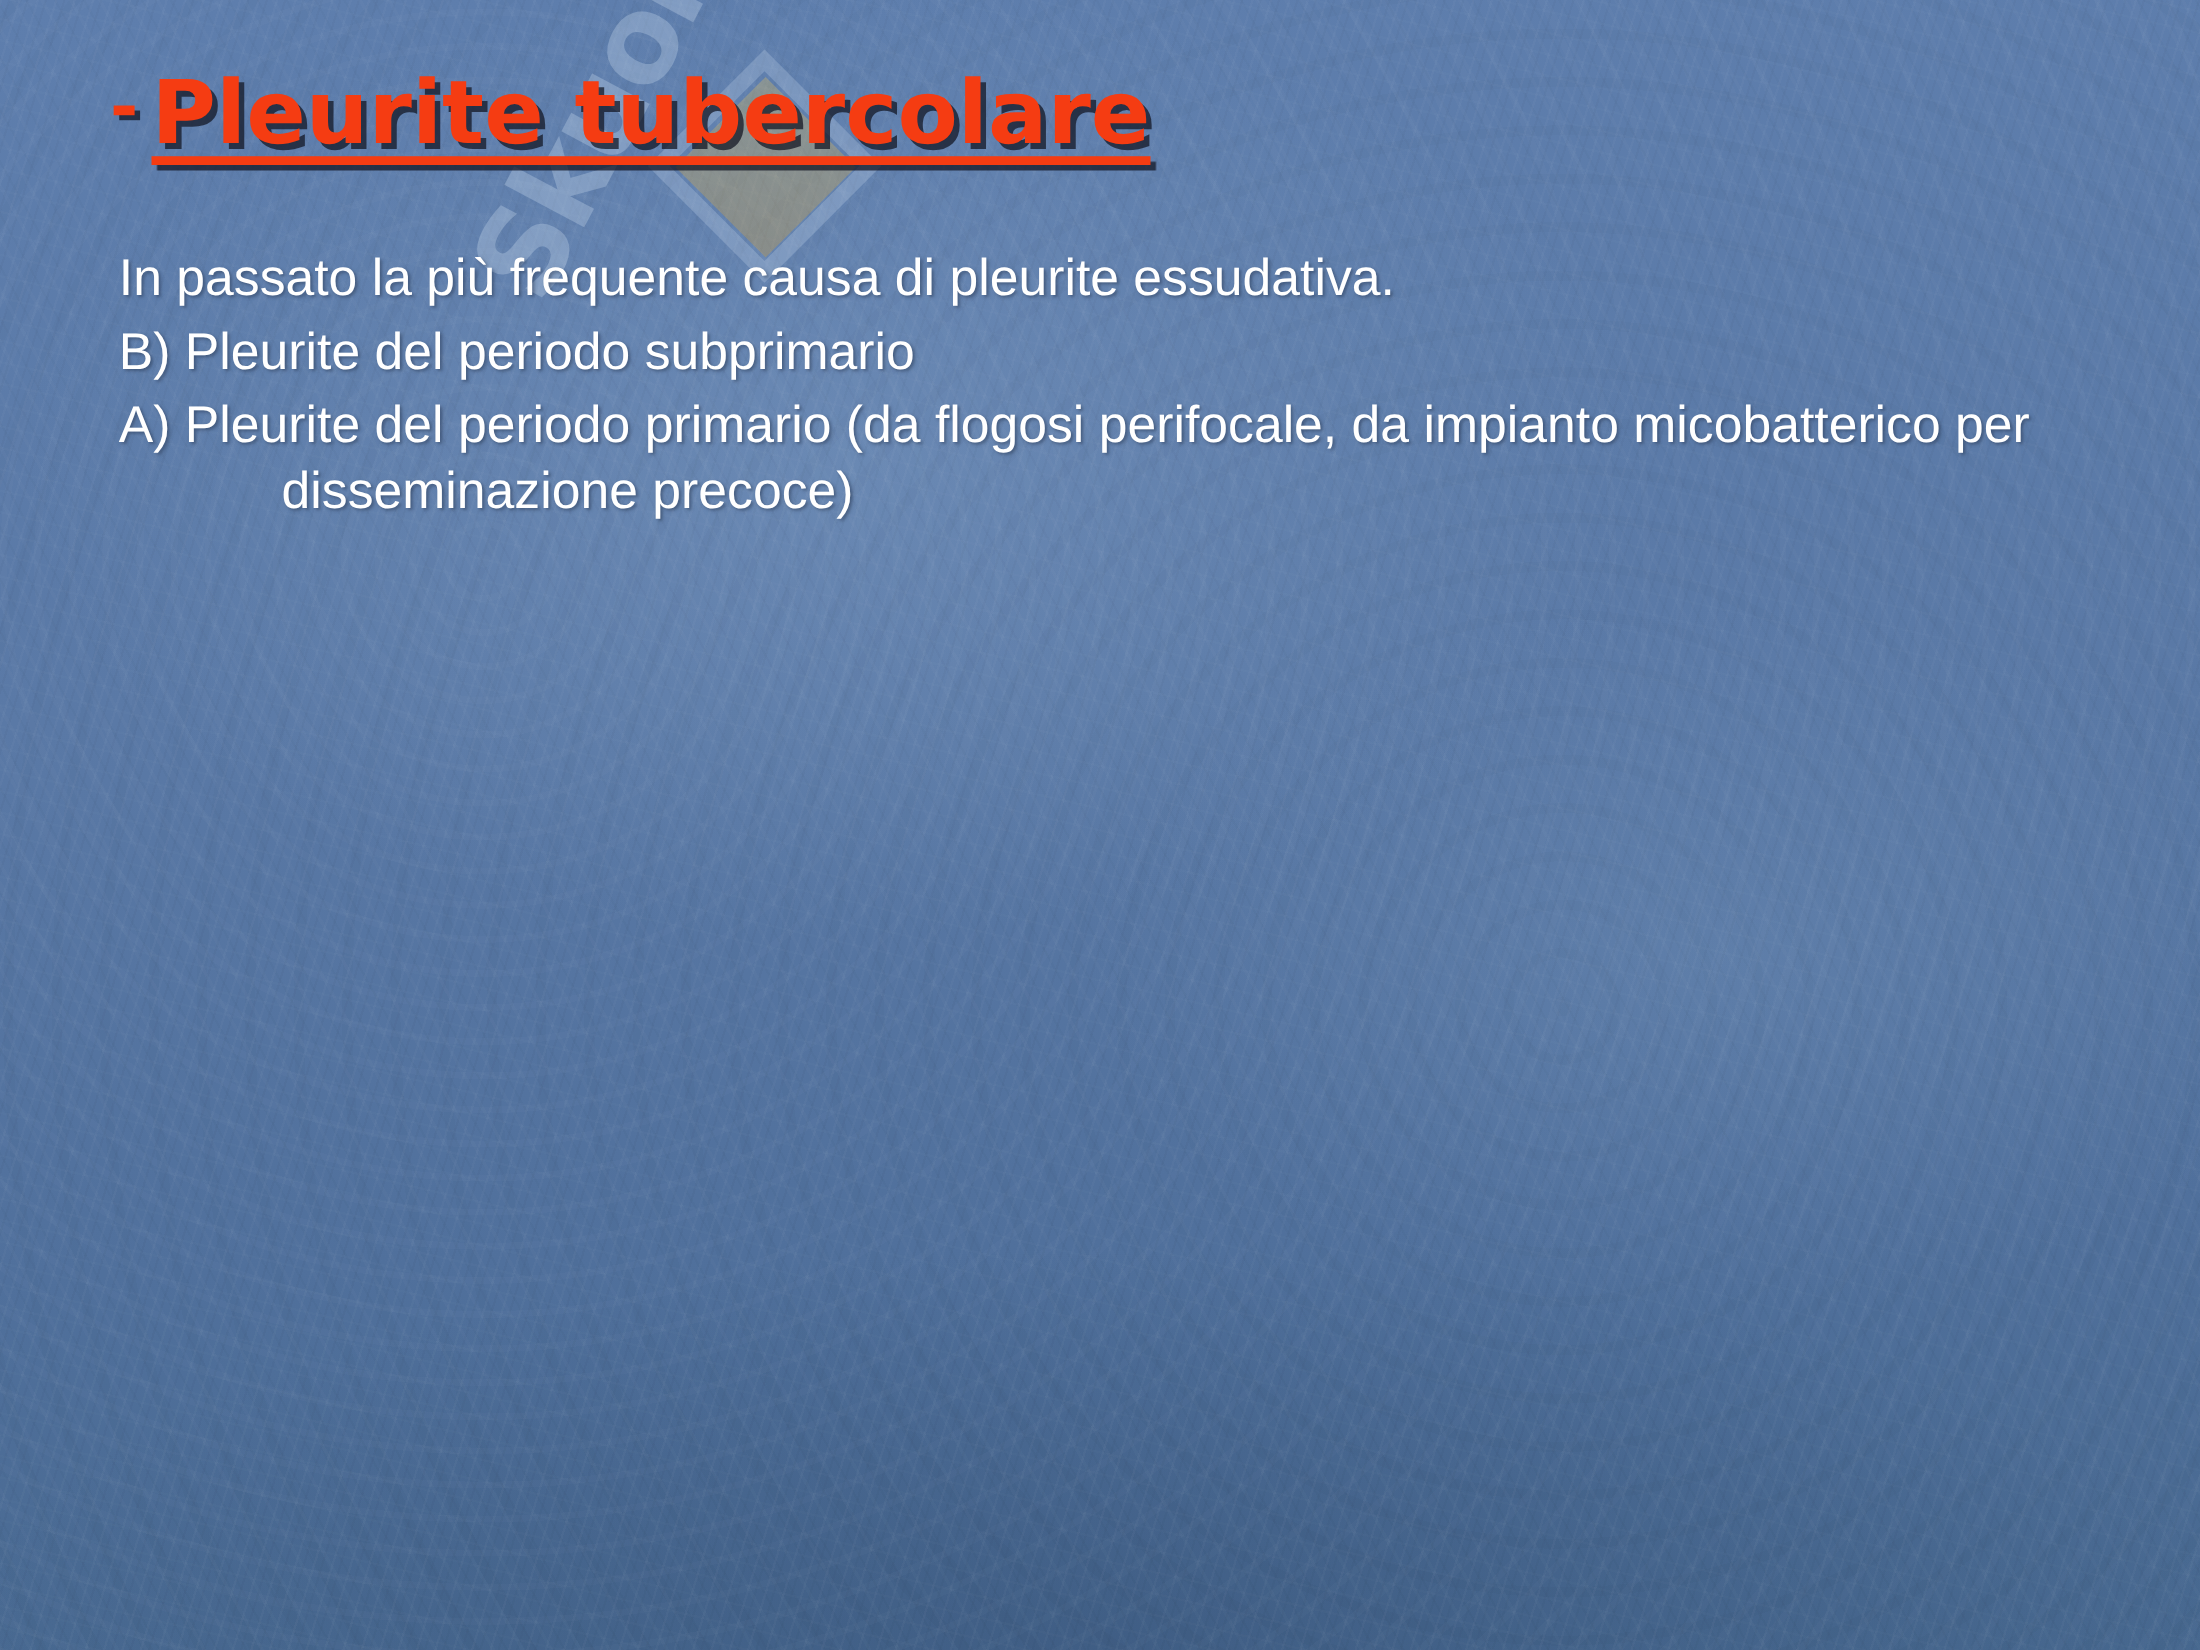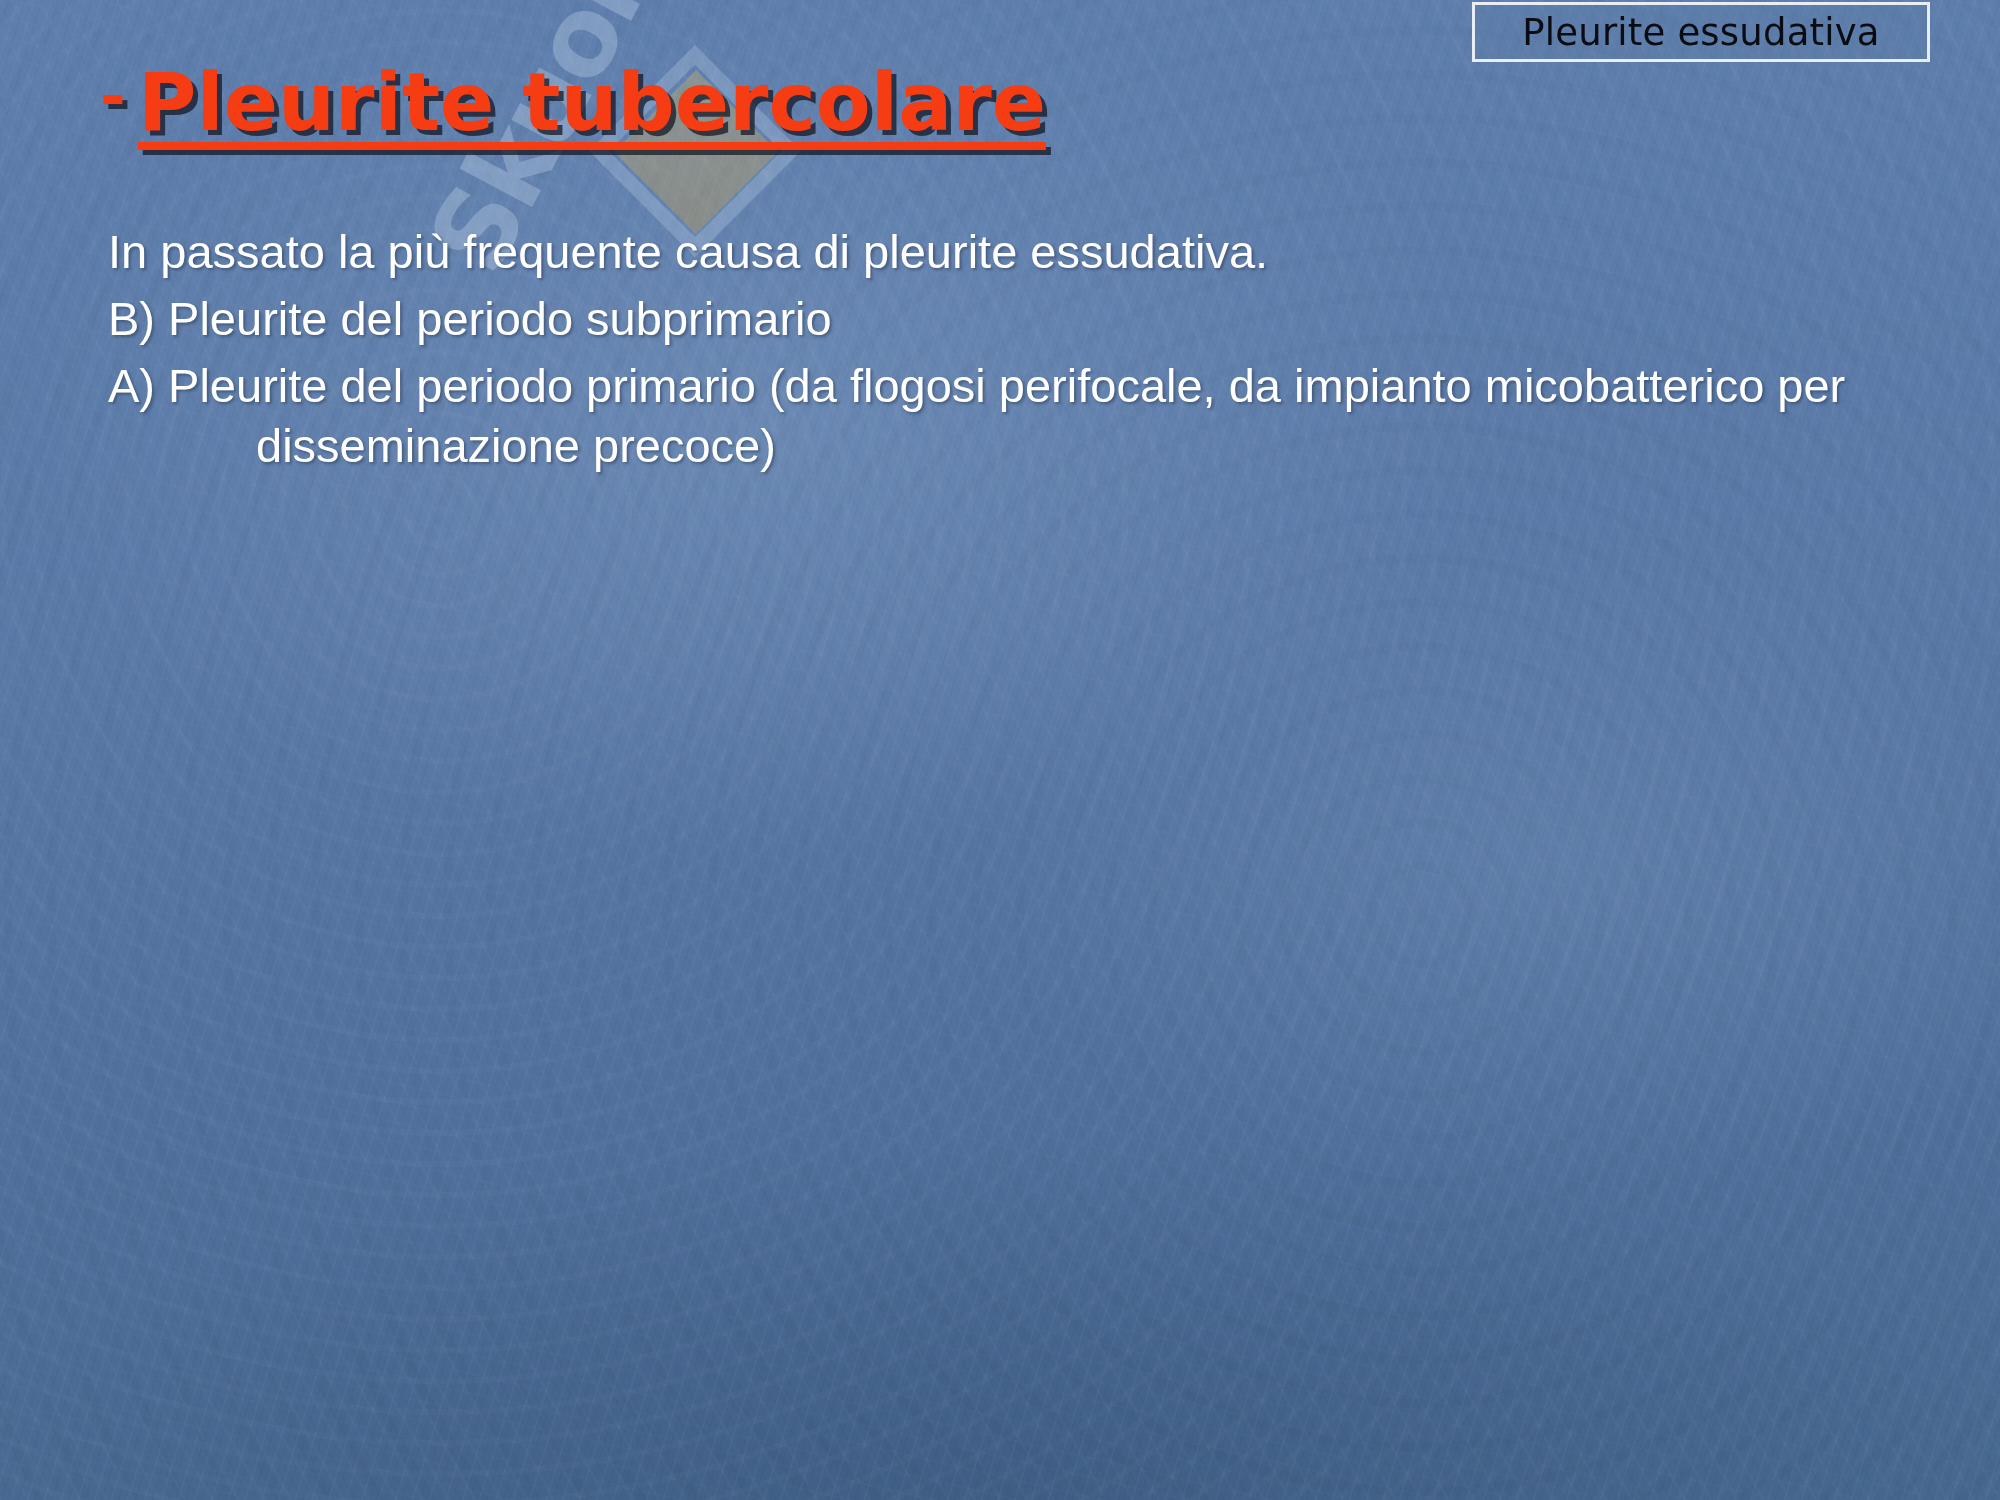--- a/index.html
+++ b/index.html
@@ -154,23 +154,20 @@
 <div id="slide">
 
   <div id="texture"></div>
 
   <div id="watermark">
     <div class="wm-mark"></div>
     <div class="wm-diamond"></div>
     <div class="wm-text">Skuola</div>
   </div>
 
-  <div id="header-box">
-    <span class="chip-label">Pleurite essudativa</span>
-  </div>
 
   <div id="title">
     <span class="dash">-</span><span class="underlined">Pleurite tubercolare</span>
   </div>
 
   <div id="body">
     <p class="para">
       <span class="marker"></span><span>In passato la più frequente causa di pleurite essudativa.</span>
     </p>
     <p class="para">

